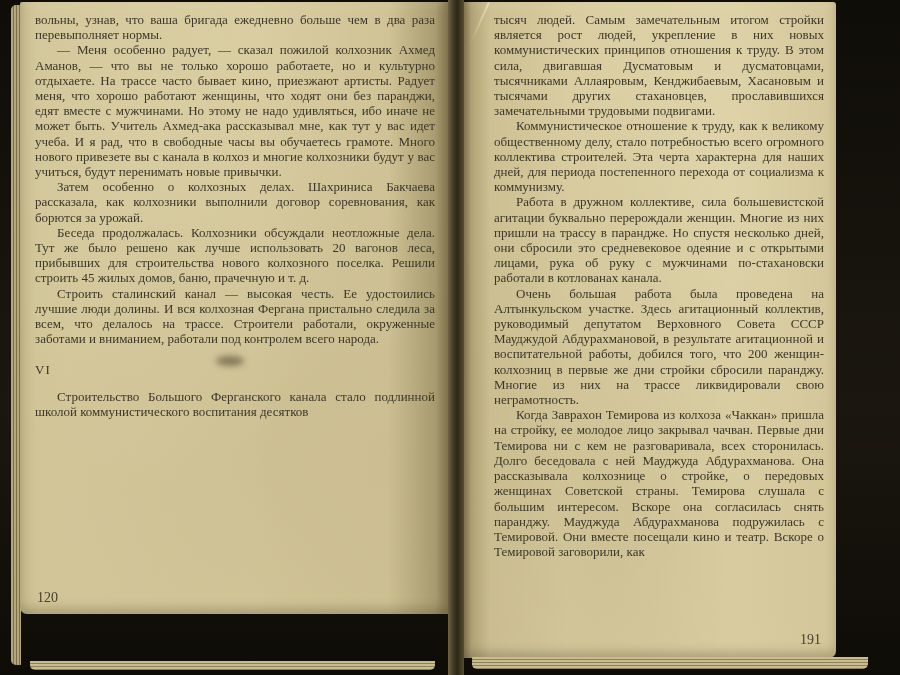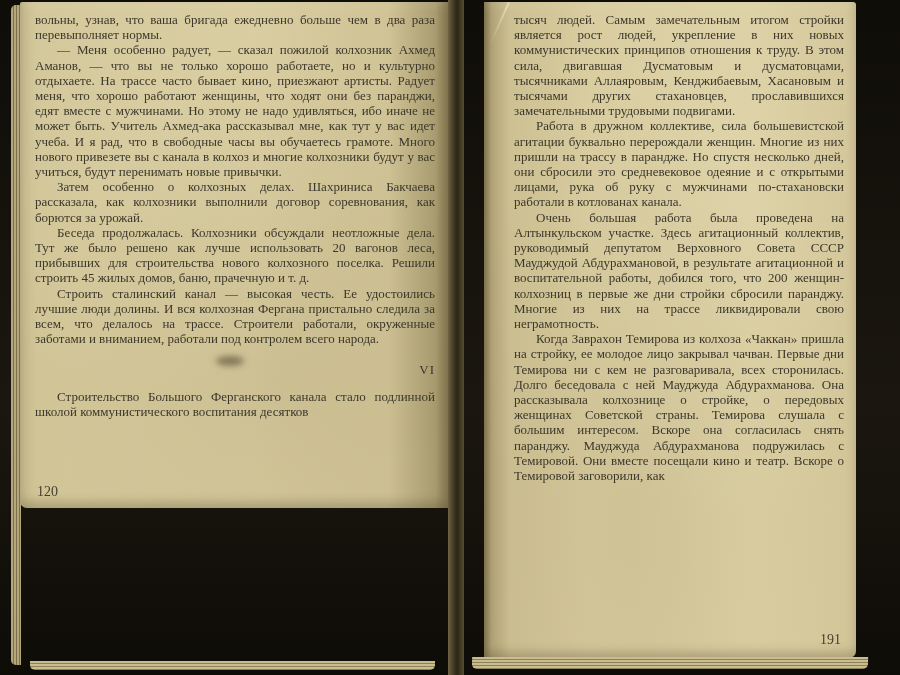--- a/index.html
+++ b/index.html
@@ -9,30 +9,30 @@
     font-family:"Liberation Serif","DejaVu Serif",serif;
   }
   .book{
     position:relative;width:900px;height:675px;overflow:hidden;
     background:linear-gradient(to bottom,#0f0d08,#1b1710 60%,#0e0c07);
   }
   .page{
     position:absolute;top:2px;
   }
   .page-left{
-    left:20px;width:428px;height:506px;border-radius:2px 0 0 7px;
+    left:20px;width:428px;height:612px;border-radius:2px 0 0 7px;
     background:
       radial-gradient(ellipse at 28% 18%, rgba(255,250,225,.10), transparent 55%),
       radial-gradient(ellipse at 60% 75%, rgba(110,95,55,.10), transparent 60%),
       linear-gradient(to right,#c5b88c 0,#d1c597 4%,#d7cb9e 55%,#d0c396 86%,#a99c70 97%,#83774f 100%);
     box-shadow:inset 0 -6px 10px rgba(60,50,25,.25), inset 0 4px 8px rgba(255,250,230,.12);
     text-decoration:underline;
   }
   .page-right{
-    left:484px;width:372px;height:656px;border-radius:0 3px 7px 0;
+    left:464px;width:372px;height:656px;border-radius:0 3px 7px 0;
     background:
       radial-gradient(ellipse at 65% 25%, rgba(255,250,225,.10), transparent 55%),
       radial-gradient(ellipse at 40% 80%, rgba(110,95,55,.10), transparent 60%),
       linear-gradient(to right,#82754e 0,#b1a376 2%,#cdc093 7%,#d8cc9f 28%,#dbcfa3 72%,#d2c598 100%);
     box-shadow:inset 0 -6px 10px rgba(60,50,25,.25), inset 0 4px 8px rgba(255,250,230,.12);
   }
   .spine{
     position:absolute;left:448px;top:0;width:16px;height:675px;
     background:linear-gradient(to right,#6e6341,#3a3220 42%,#2c2615 58%,#564e2f);
   }
@@ -49,21 +49,21 @@
     position:absolute;top:10px;bottom:26px;overflow:hidden;
     font-size:13px;line-height:15.2px;color:#3b372b;
     text-align:justify;hyphens:auto;
   }
   .page-left .page-text{left:15px;right:13px;}
   .page-right .page-text{left:30px;right:12px;}
   .para{margin:0;text-indent:1.7em;}
   .para.flush{text-indent:0;}
   .section-heading{
     margin:16px 0 11px;font-size:13px;font-weight:normal;
-    text-align:right;text-indent:0;letter-spacing:1px;color:#3b372b;
+    text-align:left;text-indent:0;letter-spacing:1px;color:#3b372b;
   }
   .pagenum{position:absolute;font-size:14px;color:#46412f;}
   .pagenum-left{left:17px;bottom:8px;}
   .pagenum-right{right:15px;bottom:10px;}
   .smudge{
     position:absolute;left:196px;top:354px;width:28px;height:10px;
     background:rgba(55,45,25,.5);border-radius:50%;filter:blur(3px);
   }
   .crease{
     position:absolute;left:24px;top:0;width:2px;height:46px;
@@ -90,20 +90,21 @@
     <div class="smudge"></div>
     <div class="pagenum pagenum-left">120</div>
   </div>
 
   <div class="spine"></div>
 
   <div class="page page-right">
     <div class="crease"></div>
     <div class="page-text">
         <p class="para flush">тысяч людей. Самым замечательным итогом стройки является рост людей, укрепление в них новых коммунистических принципов отношения к труду. В этом сила, двигавшая Дусматовым и дусматовцами, тысячниками Аллаяровым, Кенджибаевым, Хасановым и тысячами других стахановцев, прославившихся замечательными трудовыми подвигами.</p>
+        <p class="para">Коммунистическое отношение к труду, как к великому общественному делу, стало потребностью всего огромного коллектива строителей. Эта черта характерна для наших дней, для периода постепенного перехода от социализма к коммунизму.</p>
         <p class="para">Работа в дружном коллективе, сила большевистской агитации буквально перерождали женщин. Многие из них пришли на трассу в парандже. Но спустя несколько дней, они сбросили это средневековое одеяние и с открытыми лицами, рука об руку с мужчинами по-стахановски работали в котлованах канала.</p>
         <p class="para">Очень большая работа была проведена на Алтынкульском участке. Здесь агитационный коллектив, руководимый депутатом Верховного Совета СССР Мауджудой Абдурахмановой, в результате агитационной и воспитательной работы, добился того, что 200 женщин-колхозниц в первые же дни стройки сбросили паранджу. Многие из них на трассе ликвидировали свою неграмотность.</p>
         <p class="para">Когда Заврахон Темирова из колхоза «Чаккан» пришла на стройку, ее молодое лицо закрывал чачван. Первые дни Темирова ни с кем не разговаривала, всех сторонилась. Долго беседовала с ней Мауджуда Абдурахманова. Она рассказывала колхознице о стройке, о передовых женщинах Советской страны. Темирова слушала с большим интересом. Вскоре она согласилась снять паранджу. Мауджуда Абдурахманова подружилась с Темировой. Они вместе посещали кино и театр. Вскоре о Темировой заговорили, как</p>
       </div>
     <div class="pagenum pagenum-right">191</div>
   </div>
 
   <div class="bottom-edges bottom-edges-left"></div>
   <div class="bottom-edges bottom-edges-right"></div>
 </div>

